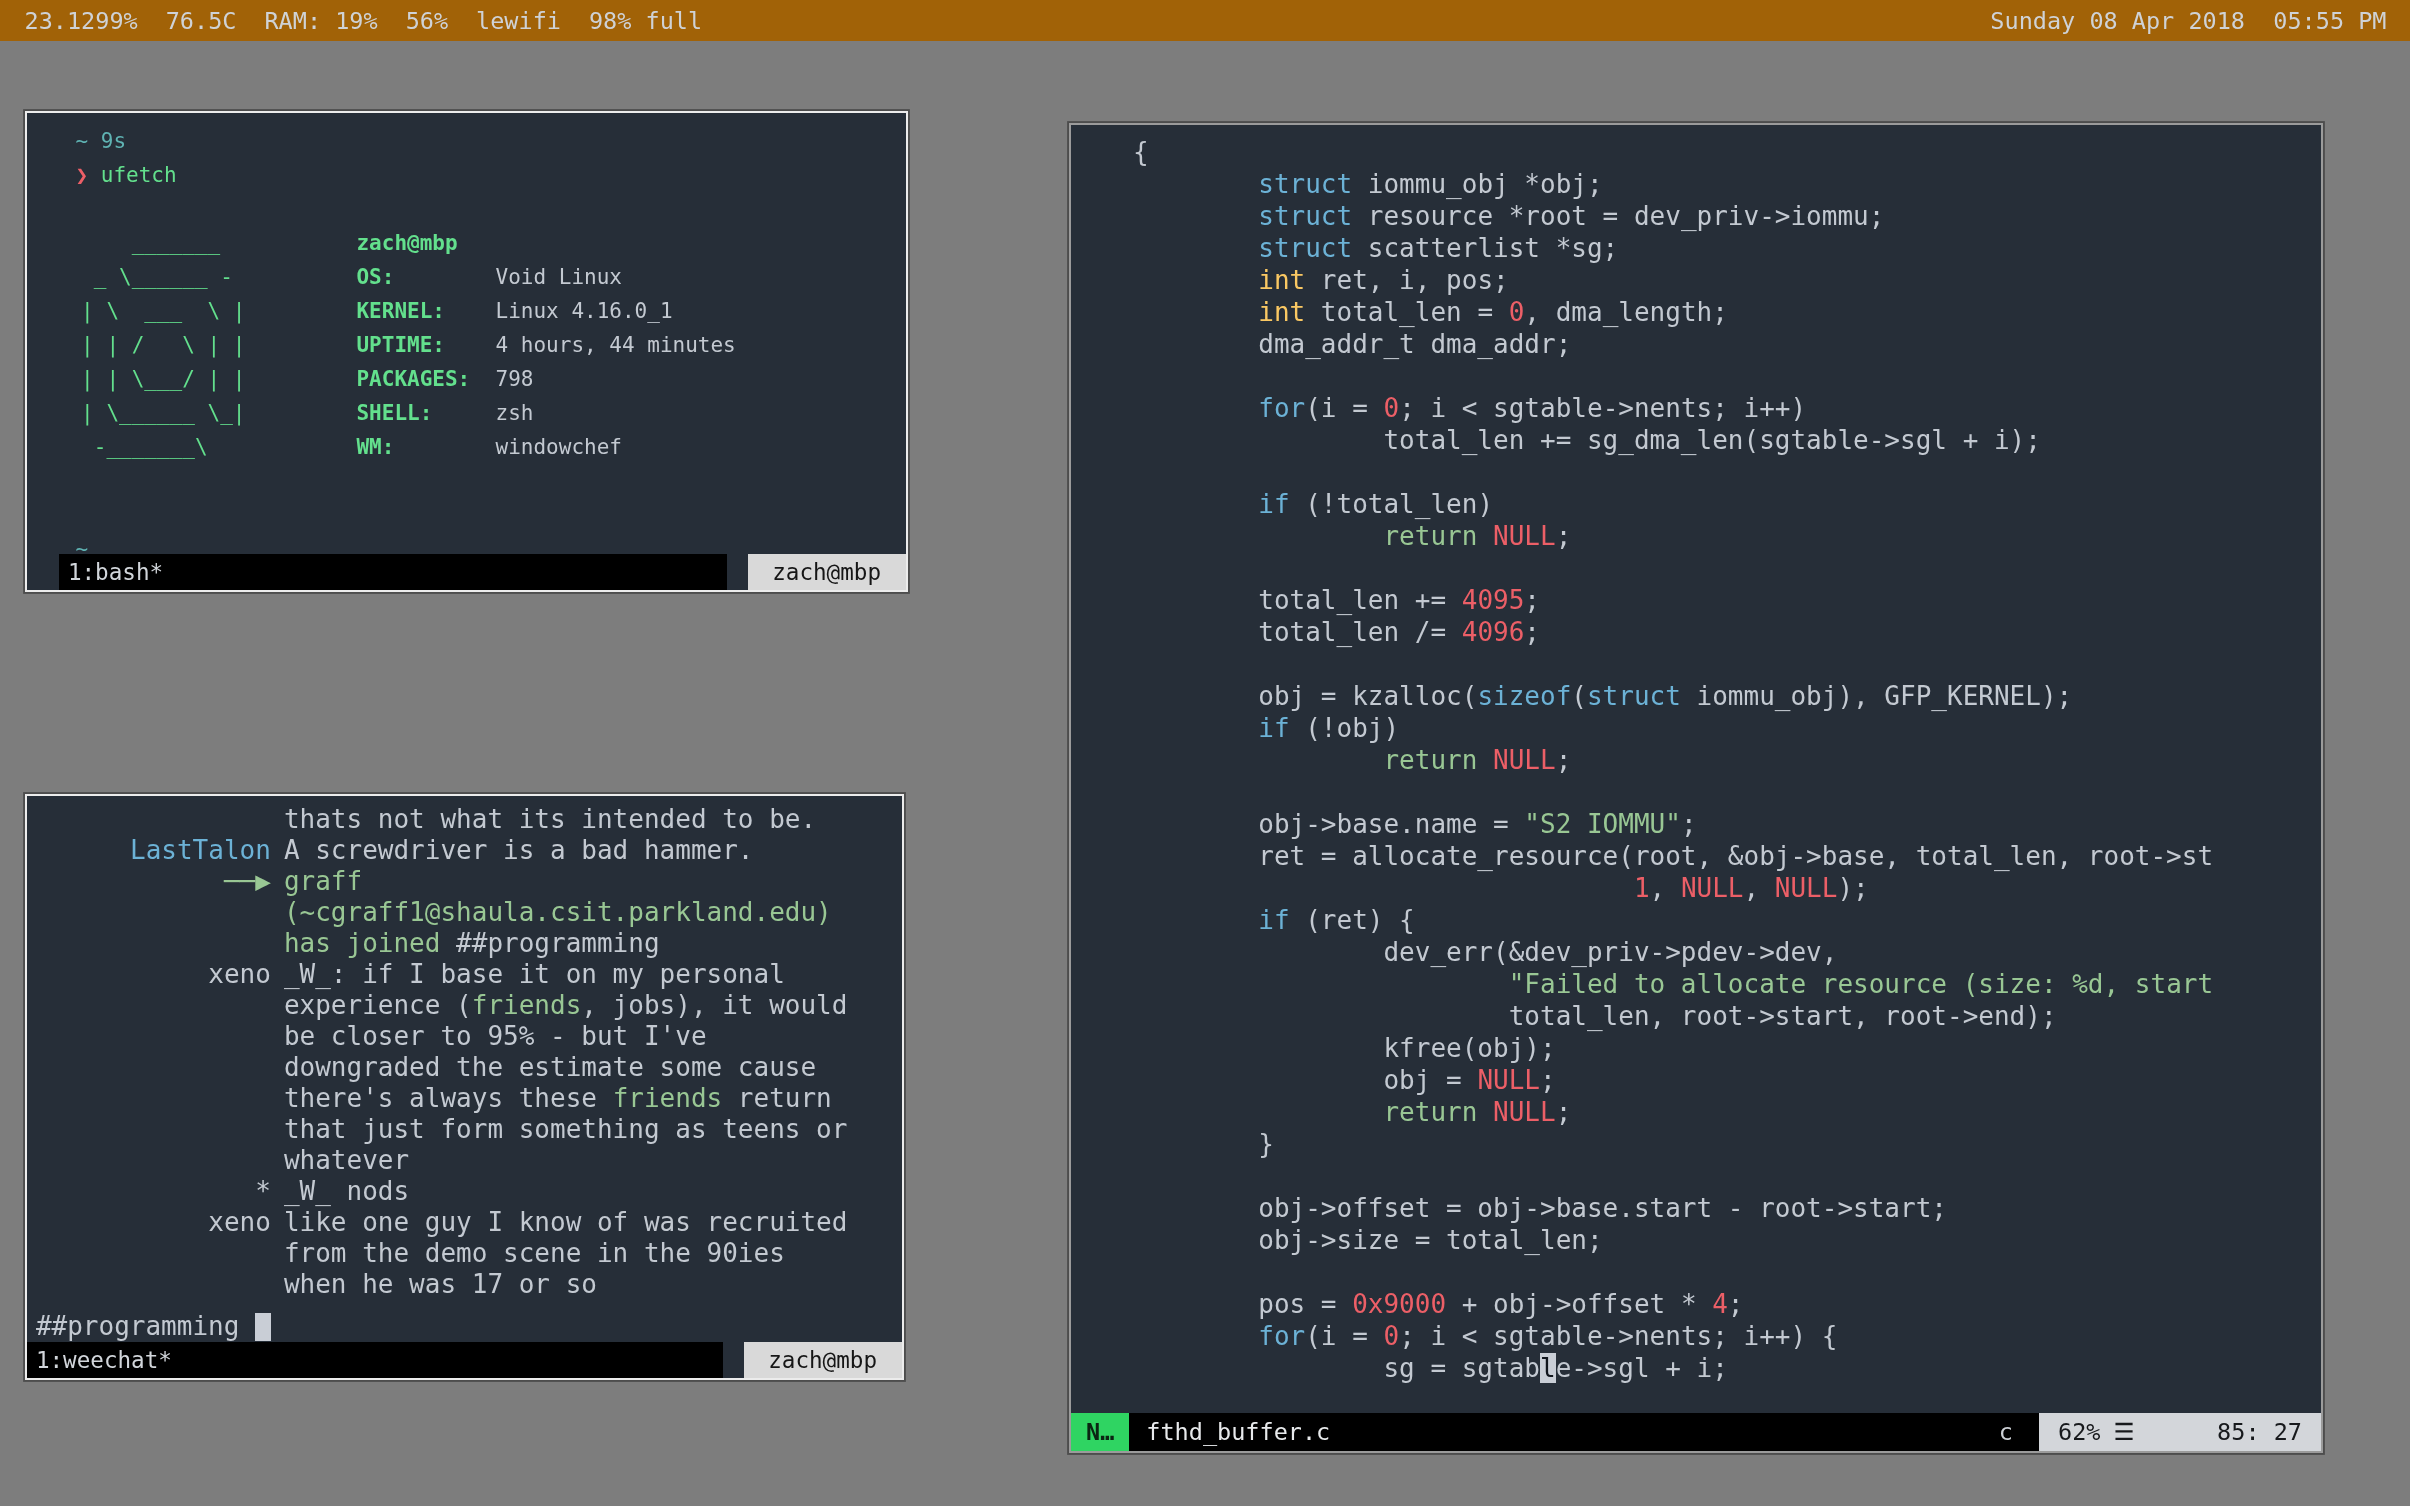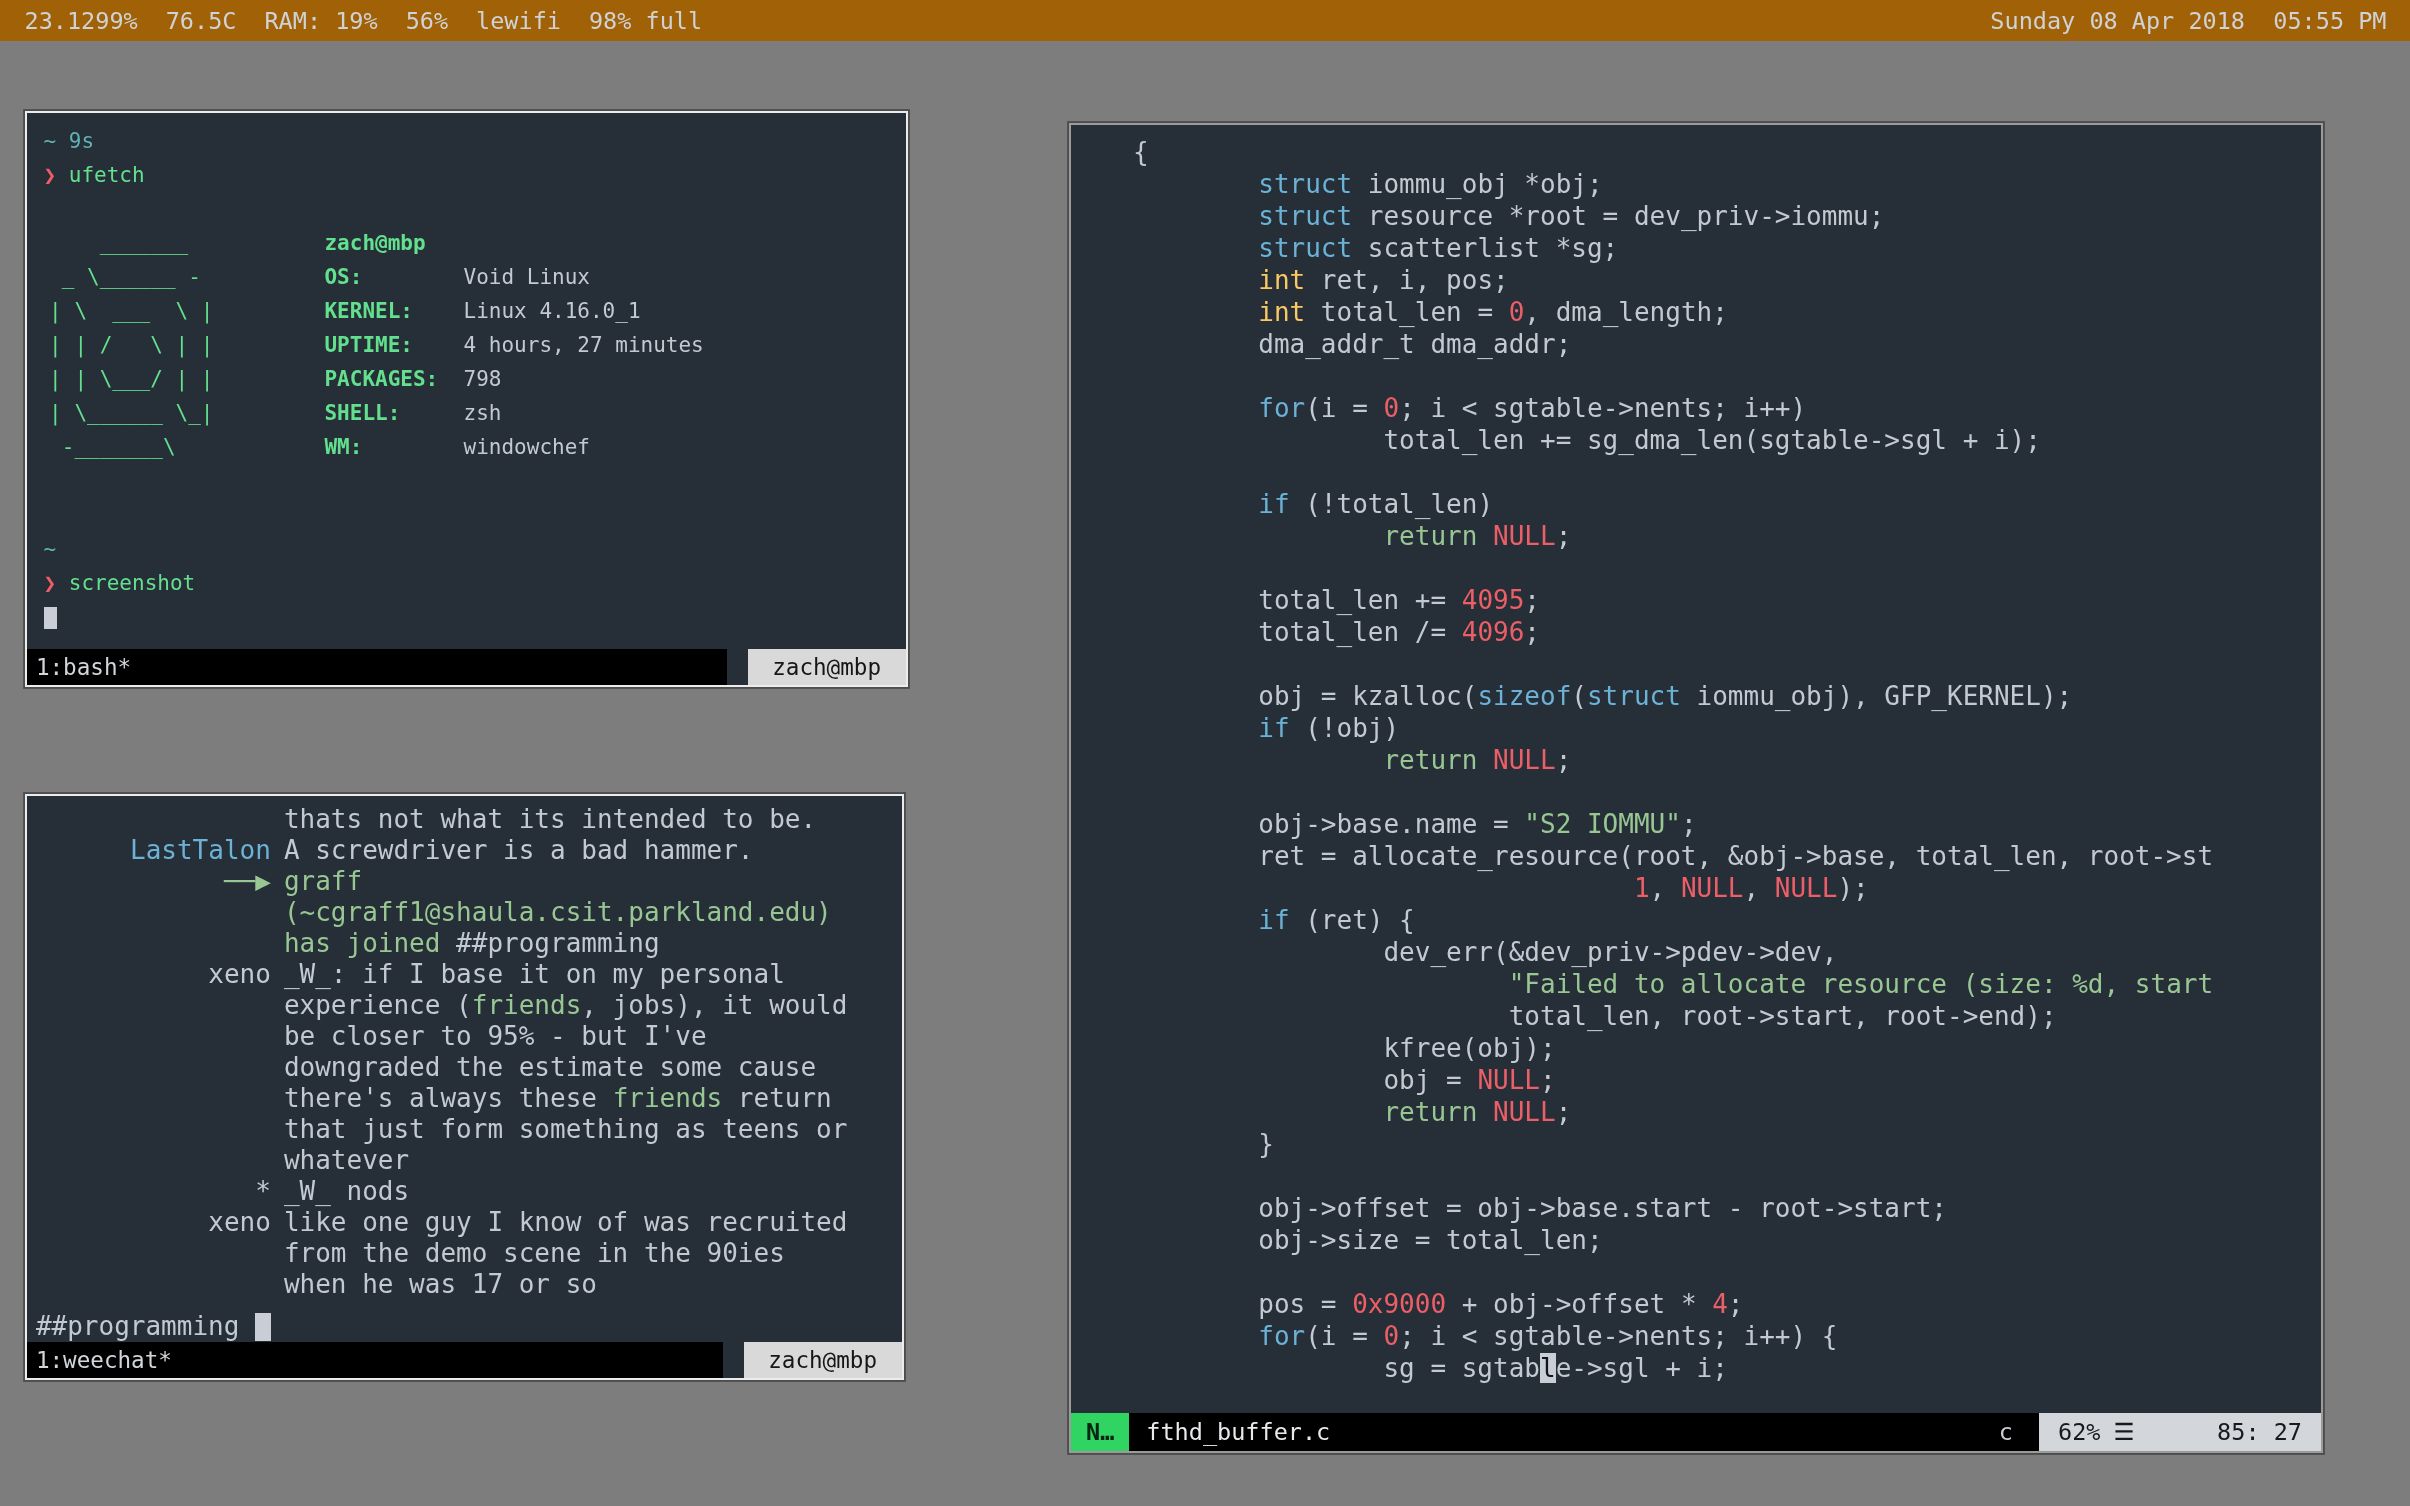--- a/index.html
+++ b/index.html
@@ -18,21 +18,21 @@
   }
   .topbar-left span + span { margin-left:28px; }
   .topbar-right { white-space:pre; }
 
   
   .window {
     position:absolute; display:flex; flex-direction:column;
     background:#262e38; border:2.8px solid #ececec;
     box-shadow:0 0 0 1.9px rgba(20,20,20,.45);
   }
-  .win-term   { left:24.5px;   top:111px; width:883px;  height:576px; }
+  .win-term   { left:24.5px;   top:111px; width:883px;  height:481px;padding-left:32px; }
   .win-chat   { left:24.5px;   top:794px; width:879px;  height:586px; }
   .win-editor { left:1069px; top:123px; width:1254px; height:1330px; border-color:#9b9b9b; }
 
   
   .c-fg     { color:#c3c9d1; }
   .c-mint   { color:#63e08d; }
   .c-green  { color:#99c794; }
   .c-blue   { color:#6cb2d6; }
   .c-yellow { color:#fac863; }
   .c-red    { color:#ec5f67; }
@@ -107,21 +107,21 @@
  _ \______ -
 | \  ___  \ |
 | | /   \ | |
 | | \___/ | |
 | \______ \_|
  -_______\</pre>
         <div class="fetch-info">
           <div class="line"><span class="c-mint bold">zach@mbp</span></div>
         <div class="line"><span class="fetch-label">OS:</span><span class="c-fg">Void Linux</span></div>
             <div class="line"><span class="fetch-label">KERNEL:</span><span class="c-fg">Linux 4.16.0_1</span></div>
-            <div class="line"><span class="fetch-label">UPTIME:</span><span class="c-fg">4 hours, 27 minutes</span></div>
+            <div class="line"><span class="fetch-label">UPTIME:</span><span class="c-fg">4 hours, 44 minutes</span></div>
             <div class="line"><span class="fetch-label">PACKAGES:</span><span class="c-fg">798</span></div>
             <div class="line"><span class="fetch-label">SHELL:</span><span class="c-fg">zsh</span></div>
             <div class="line"><span class="fetch-label">WM:</span><span class="c-fg">windowchef</span></div>
           </div>
       </div>
       <div class="line"></div>
       <div class="line"></div>
       <div class="line"><span class="c-teal">~</span></div>
       <div class="line"><span class="c-red">❯</span><span class="c-mint gap1">screenshot</span></div>
       <div class="line"><span class="block-cursor"></span></div>

